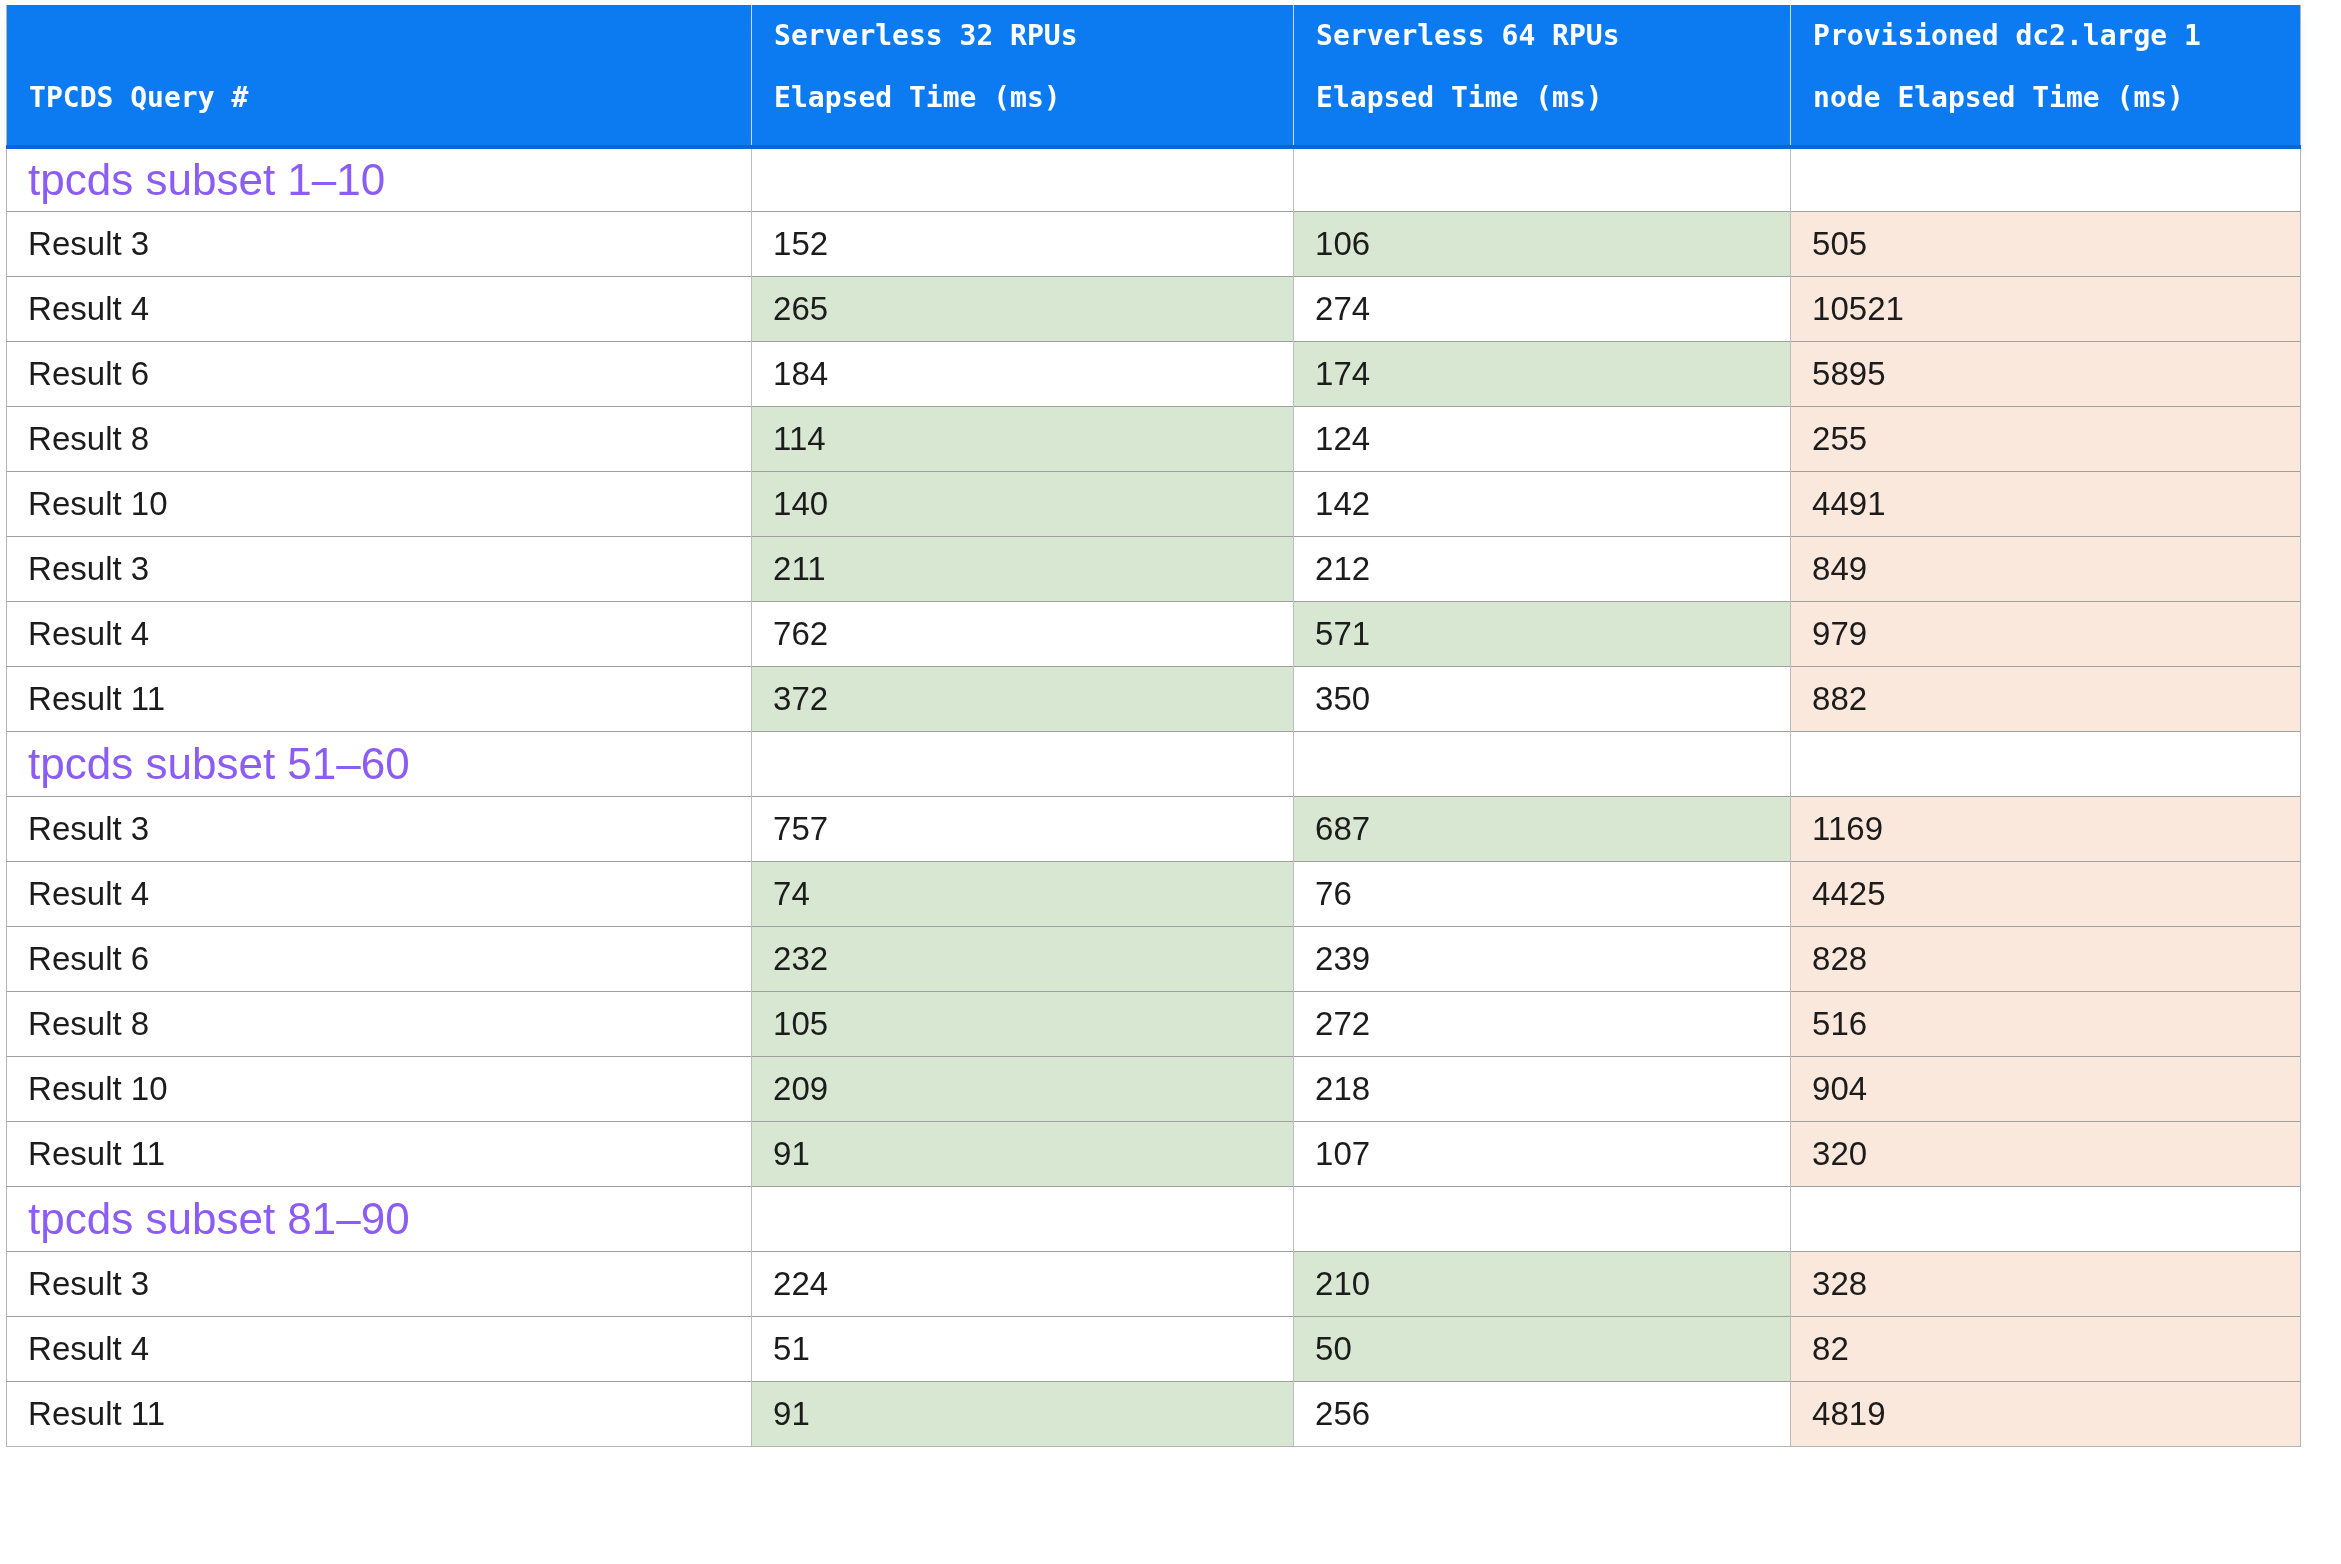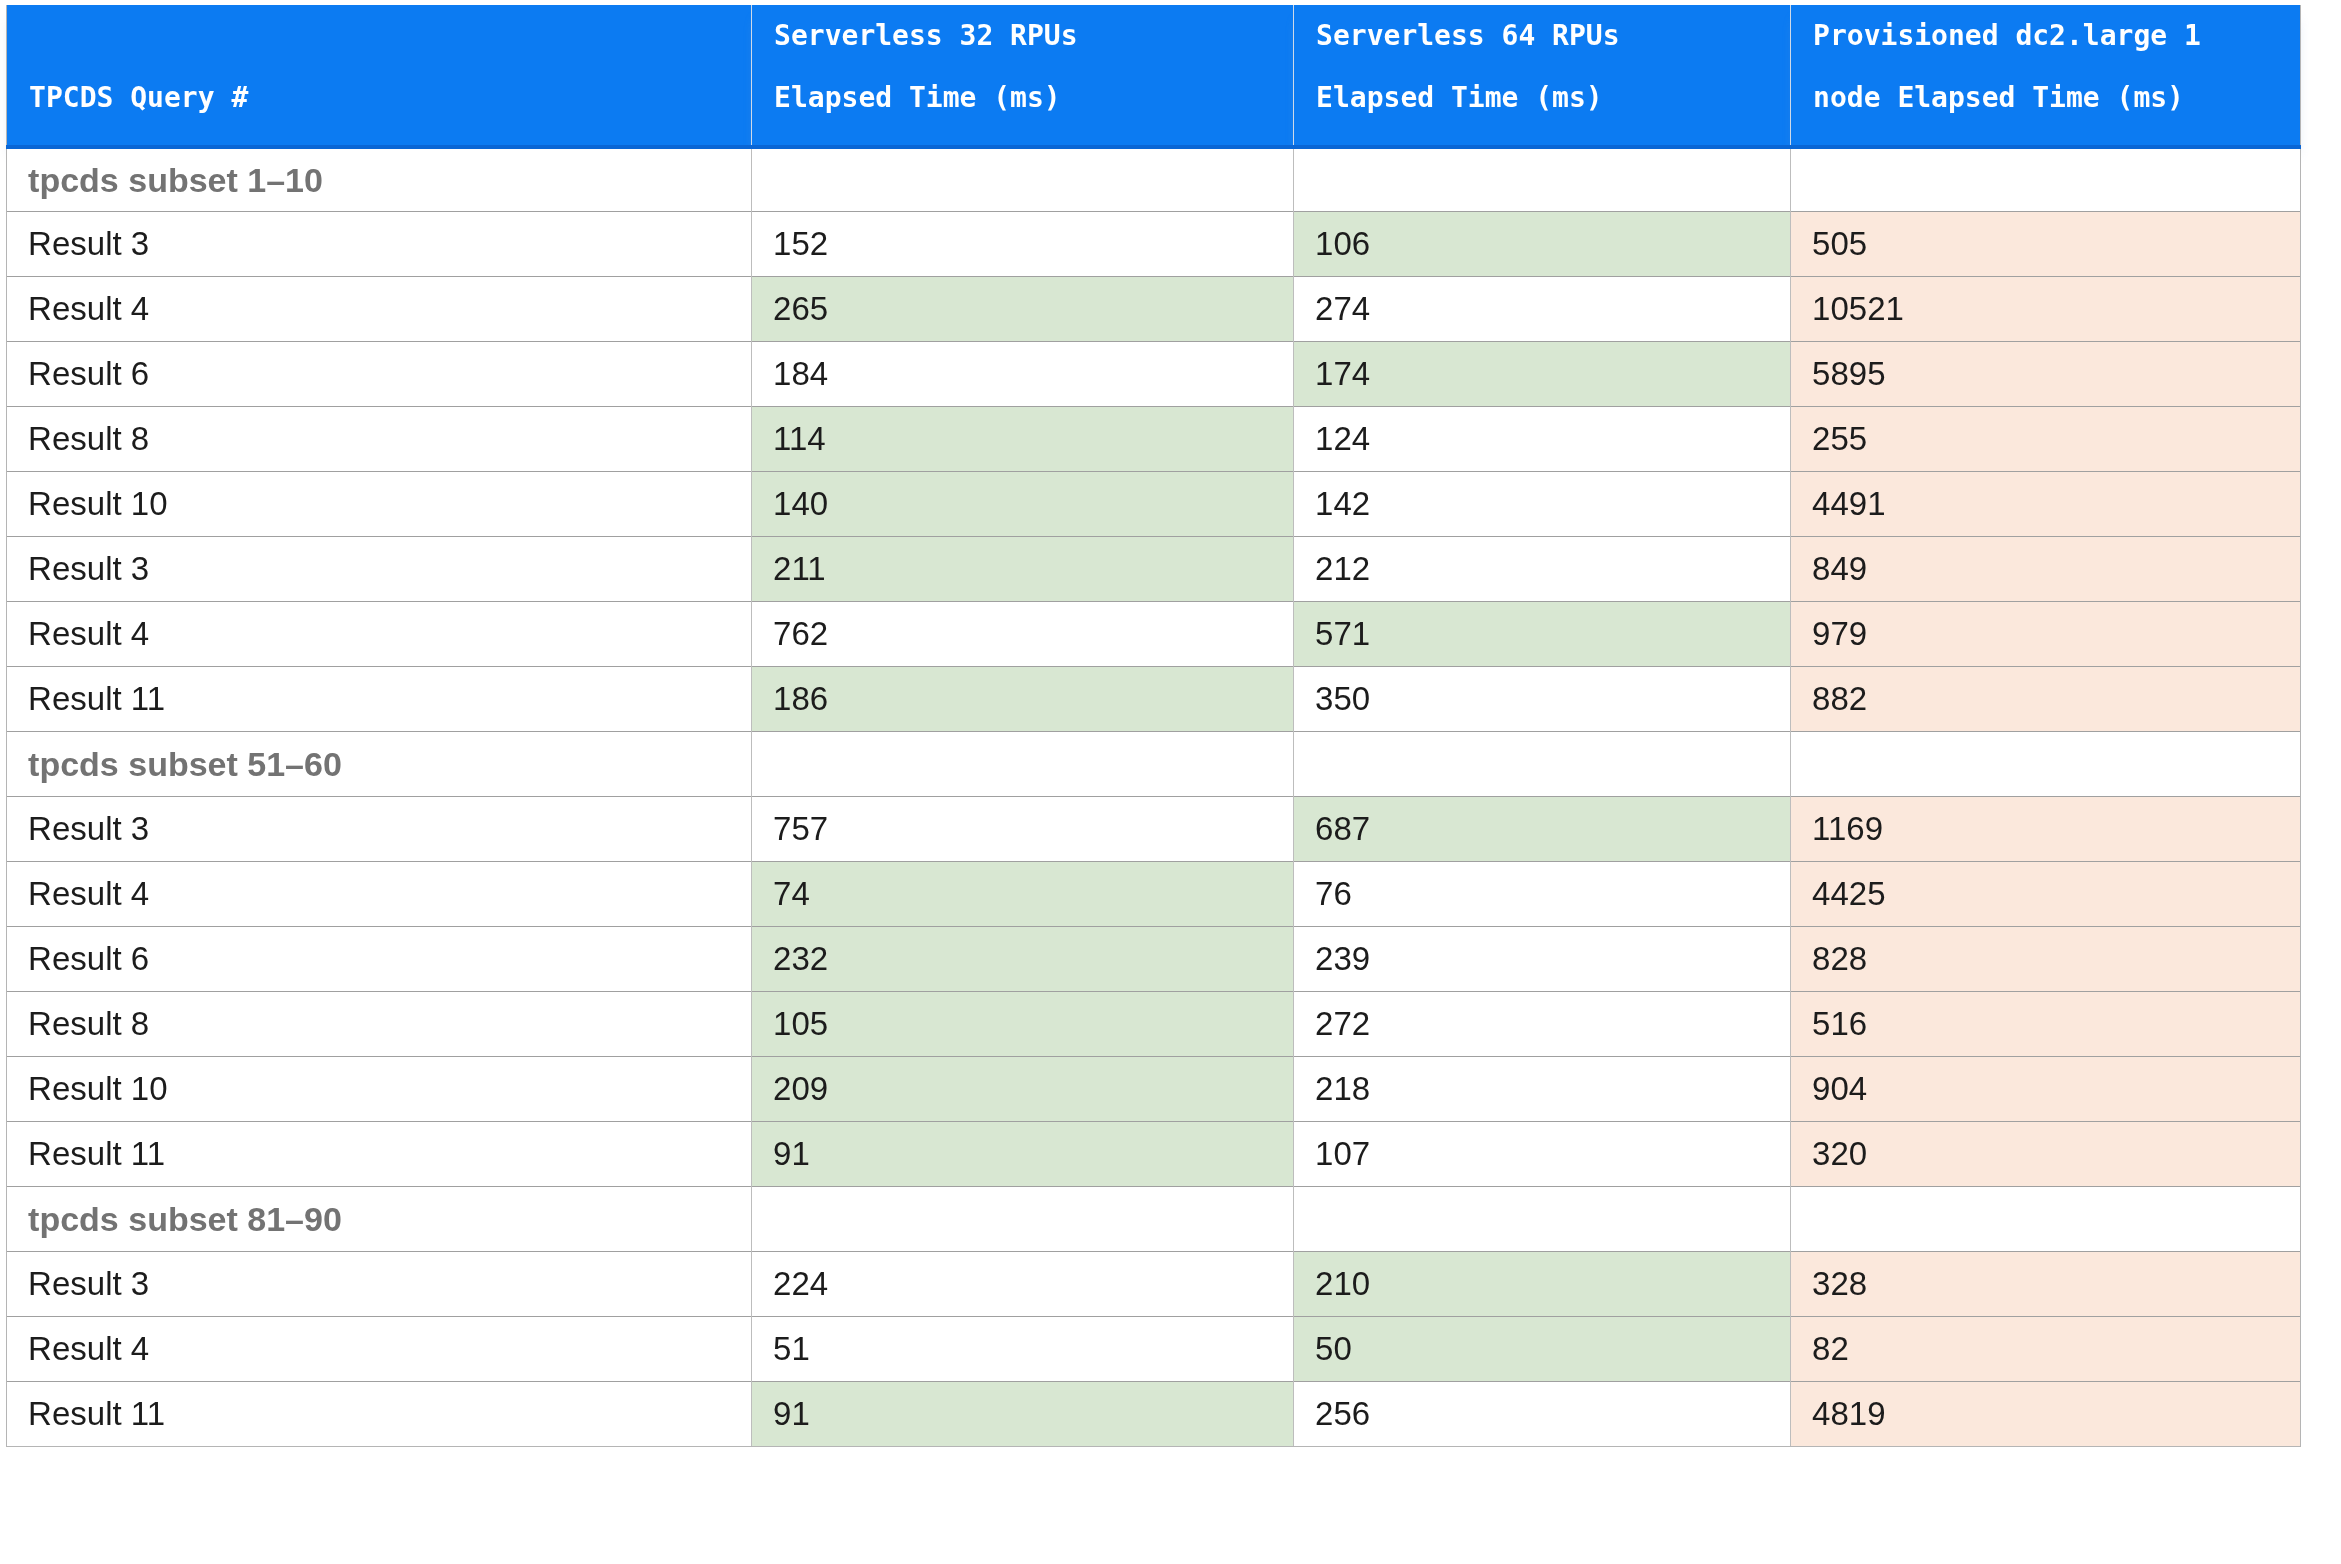--- a/index.html
+++ b/index.html
@@ -52,23 +52,23 @@
     border-left: 1.8px solid #bdbdbd;
     background: #ffffff;
     overflow: hidden;
     white-space: nowrap;
   }
   tbody td:first-child { border-left: 1.8px solid #b5b5b5; }
   tbody td:last-child { border-right: 1.8px solid #b5b5b5; margin-left: 40px; }
   tbody tr:last-child td { border-bottom: 1.8px solid #b5b5b5; }
 
   td.section-title {
-    font-weight: bold;
-    font-size: 34px;
-    color: #737373;
+    font-weight: normal;
+    font-size: 44px;
+    color: #8b5cf6;
   }
   td.green { background: var(--green-highlight, #d8e7d2); margin-left: 11px; }
   td.peach { background: var(--peach-highlight, #fbe8dc); }
 </style>
 </head>
 <body>
 
 <div class="sheet">
   <table class="perf">
     <colgroup>
@@ -132,21 +132,21 @@
           <td class="peach">849</td>
         </tr>
         <tr>
           <td class="label">Result 4</td>
           <td>762</td>
           <td class="green">571</td>
           <td class="peach">979</td>
         </tr>
         <tr>
           <td class="label">Result 11</td>
-          <td class="green">186</td>
+          <td class="green">372</td>
           <td>350</td>
           <td class="peach">882</td>
         </tr>
         <tr>
           <td class="section-title">tpcds subset 51–60</td>
           <td></td>
           <td></td>
           <td></td>
         </tr>
         <tr>

